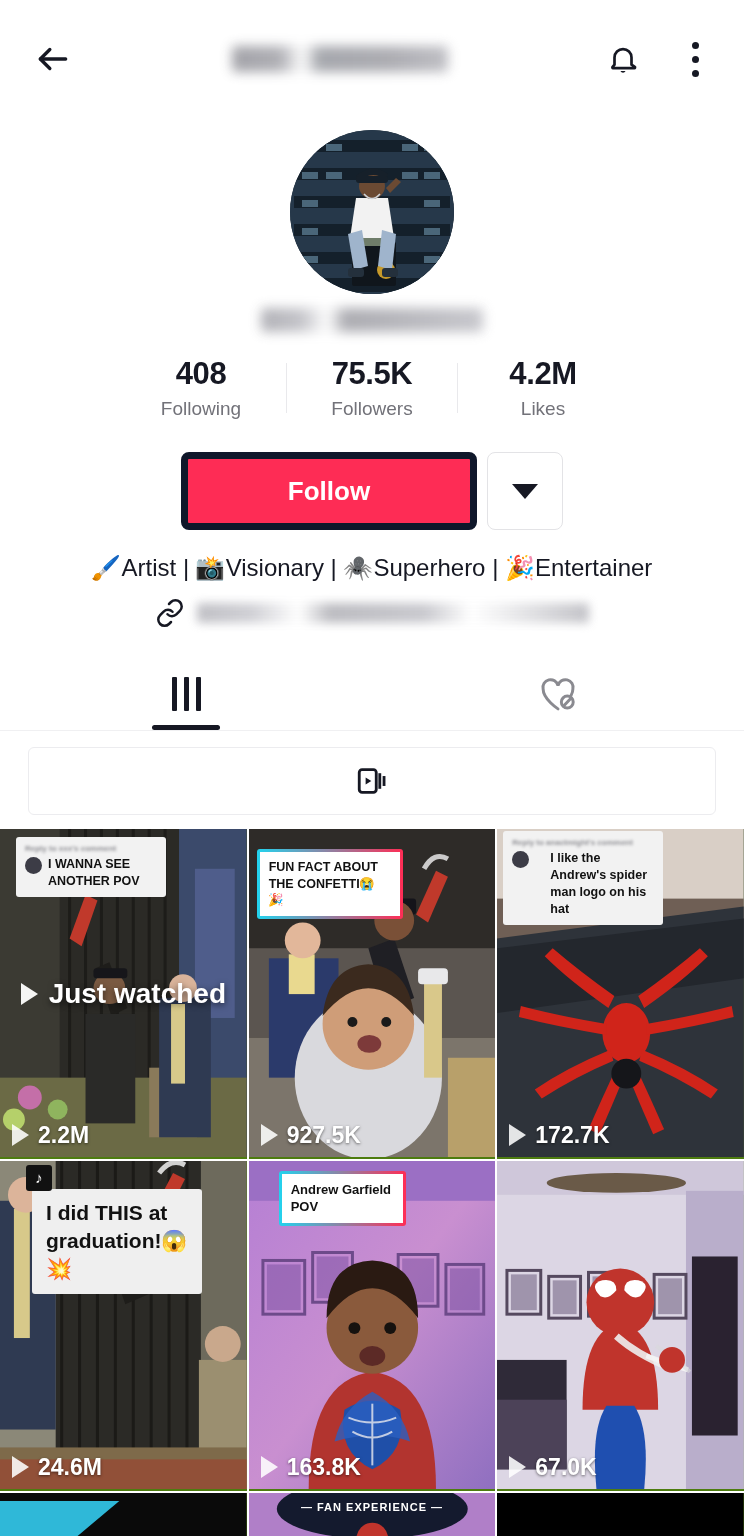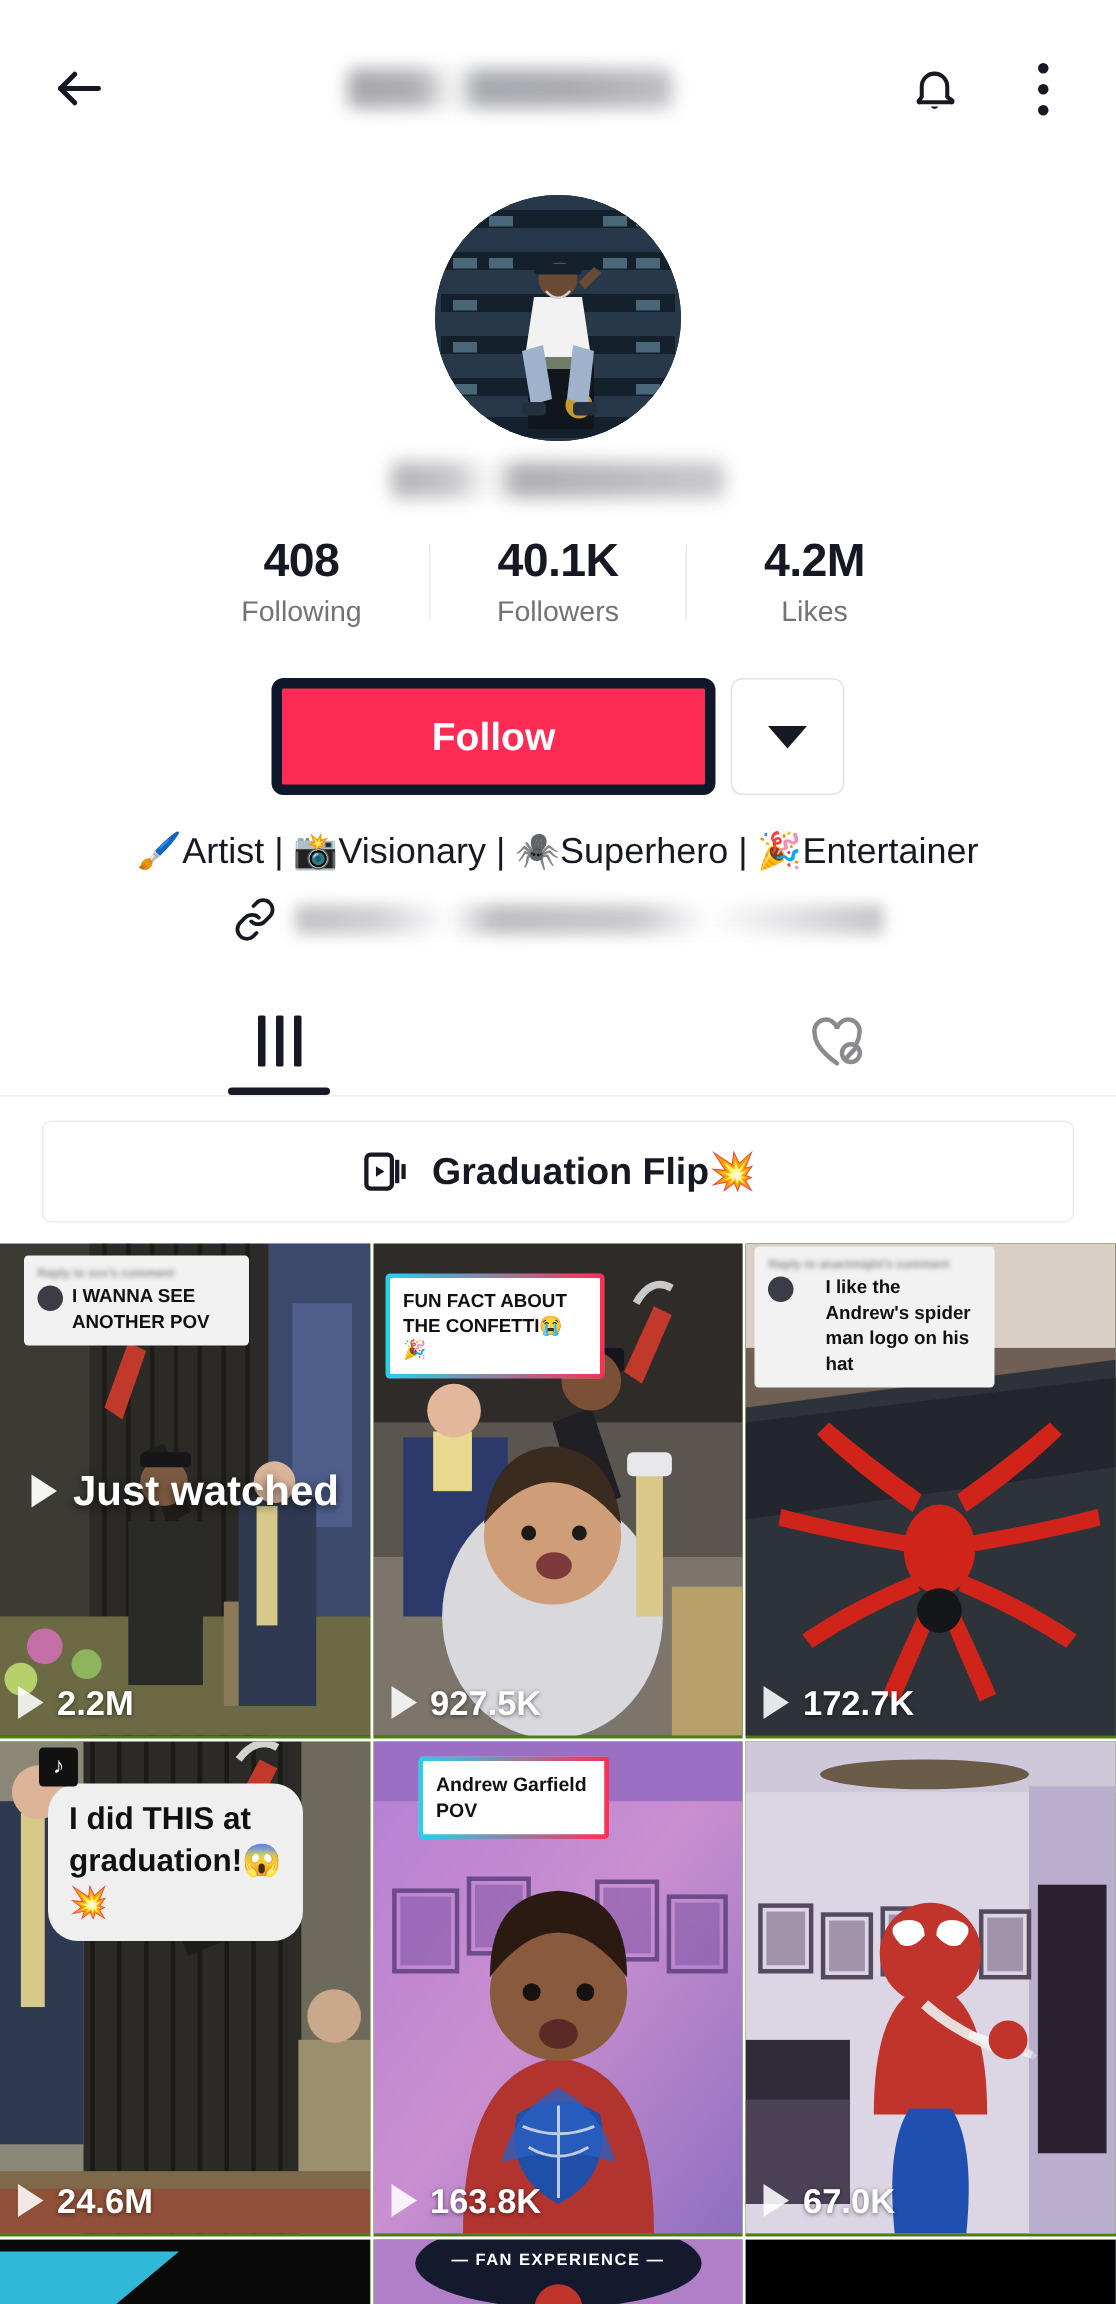--- a/index.html
+++ b/index.html
@@ -229,21 +229,21 @@
       <div class="blurred-name"></div>
     </div>
 
     <div class="stats">
       <div class="stat">
         <div class="num">408</div>
         <div class="lbl">Following</div>
       </div>
       <div class="stat-div"></div>
       <div class="stat">
-        <div class="num">40.1K</div>
+        <div class="num">75.5K</div>
         <div class="lbl">Followers</div>
       </div>
       <div class="stat-div"></div>
       <div class="stat">
         <div class="num">4.2M</div>
         <div class="lbl">Likes</div>
       </div>
     </div>
 
     <div class="actions">
@@ -283,21 +283,20 @@
   </div>
 
   <div class="playlist-wrap">
     <div class="playlist">
       <svg width="34" height="34" viewBox="0 0 24 24" fill="none" stroke="#161823" stroke-width="2" stroke-linejoin="round">
         <rect x="3" y="4" width="12" height="16" rx="2"></rect>
         <path d="M17.5 6.5v11"></path>
           <path d="M20.5 8.5v7"></path>
         <path d="M7.5 9.5l4 2.5-4 2.5z" fill="#161823" stroke="none"></path>
       </svg>
-      <span>Graduation Flip💥</span>
     </div>
   </div>
 
   <div class="grid">
 
     <div class="cell">
       <svg class="bg" viewBox="0 0 248 330" preserveAspectRatio="xMidYMid slice">
         <rect width="248" height="330" fill="#3b3a33"></rect>
         <rect x="60" y="0" width="120" height="330" fill="#2b2a26"></rect>
         <g stroke="#1d1c19" stroke-width="3">
@@ -435,21 +434,21 @@
         <circle cx="224" cy="184" r="18" fill="#c9a88c"></circle>
         <path d="M106 86 l26 -10 l22 56 l-28 12z" fill="#1e1d1a"></path>
         <rect x="106" y="38" width="48" height="16" rx="3" fill="#141318"></rect>
         <circle cx="130" cy="62" r="20" fill="#7a5037"></circle>
         <path d="M152 54 l22 -42 l12 6 l-22 44z" fill="#c0392b"></path>
         <path d="M160 12 q12 -16 26 -8" stroke="#f0f0f0" stroke-width="5" fill="none" opacity=".85"></path>
         <rect x="0" y="288" width="248" height="42" fill="#7e6a4a"></rect>
         <rect x="0" y="300" width="248" height="30" fill="#a03a2a" opacity=".55"></rect>
       </svg>
       <div class="tt-badge" style="left:26px; top:4px;">♪</div>
-      <div class="sticker big" style="left:32px; top:28px; width:170px;border-radius:20px;">
+      <div class="sticker big" style="left:32px; top:28px; width:170px;">
         <span>I did THIS at graduation!😱💥</span>
       </div>
       <div class="views">
         <div class="play-tri outline"></div>
         <span>24.6M</span>
       </div>
     </div>
 
     <div class="cell">
       <svg class="bg" viewBox="0 0 248 330" preserveAspectRatio="xMidYMid slice">

